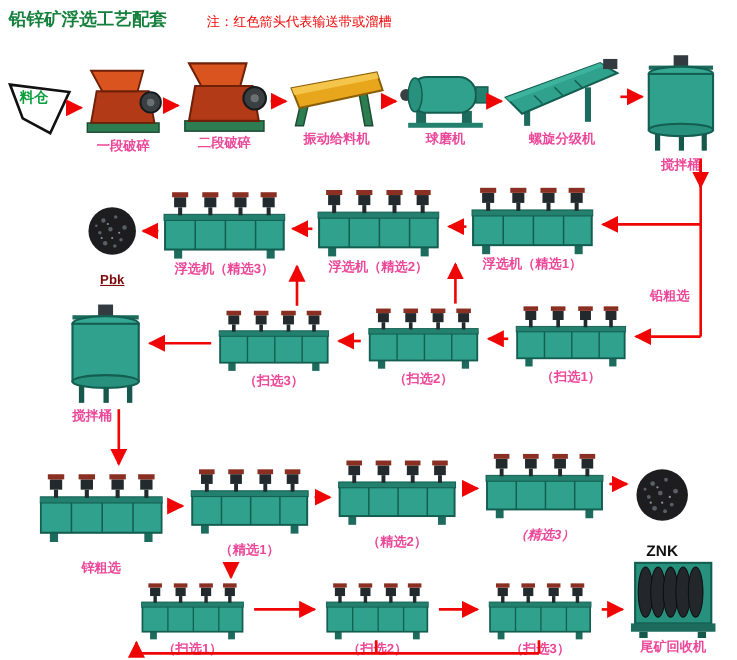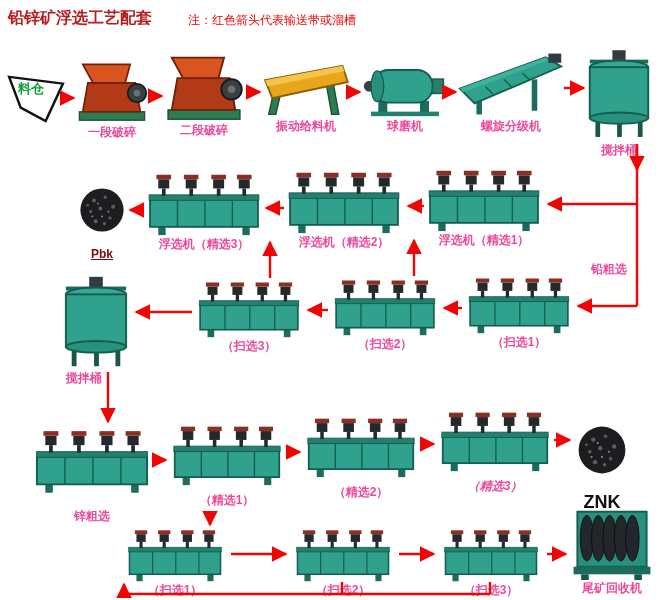--- a/index.html
+++ b/index.html
@@ -1,26 +1,26 @@
 <!DOCTYPE html>
 <html><head>
 <meta charset="utf-8">
 <style>
   html,body{margin:0;padding:0;background:#fff;}
   .canvas{position:relative;width:670px;height:600px;background:#ffffff;
           font-family:"Liberation Sans",sans-serif;overflow:hidden;}
-  .title{position:absolute;left:8px;top:8px;font-size:16px;font-weight:bold;color:#b91c1c;}
+  .title{position:absolute;left:8px;top:8px;font-size:16px;font-weight:bold;color:#15803d;}
   .note{position:absolute;left:188px;top:12px;font-size:12px;font-weight:normal;color:#f00505;}
   .node{position:absolute;text-align:left;}
   .node .icon{display:block;}
   .lbl{position:relative;left:50%;transform:translateX(-50%);width:max-content;display:block;
        margin-top:2px;font-size:12px;font-weight:bold;color:#ec4899;line-height:1.15;white-space:nowrap;}
   .lbl-inside{position:absolute;left:12px;top:8px;transform:none;margin:0;color:#0a9e3c;font-size:13px;}
   .lbl-maroon{color:#7c0a0a;margin-top:14px;text-decoration:underline;}
-  .lbl-black{color:#111;font-size:18px;margin-top:16px;}
+  .lbl-black{color:#111;font-size:14px;margin-top:16px;}
   .lbl-gap{margin-top:16px;}
   .lbl-gap8{margin-top:8px;}
   .lbl-shift{left:32%;}
   .arrows{position:absolute;left:0;top:0;width:670px;height:600px;pointer-events:none;}
   .defs-svg{position:absolute;width:0;height:0;overflow:hidden;}
 </style>
 </head>
 <body>
 
 <svg class="defs-svg" aria-hidden="true">

